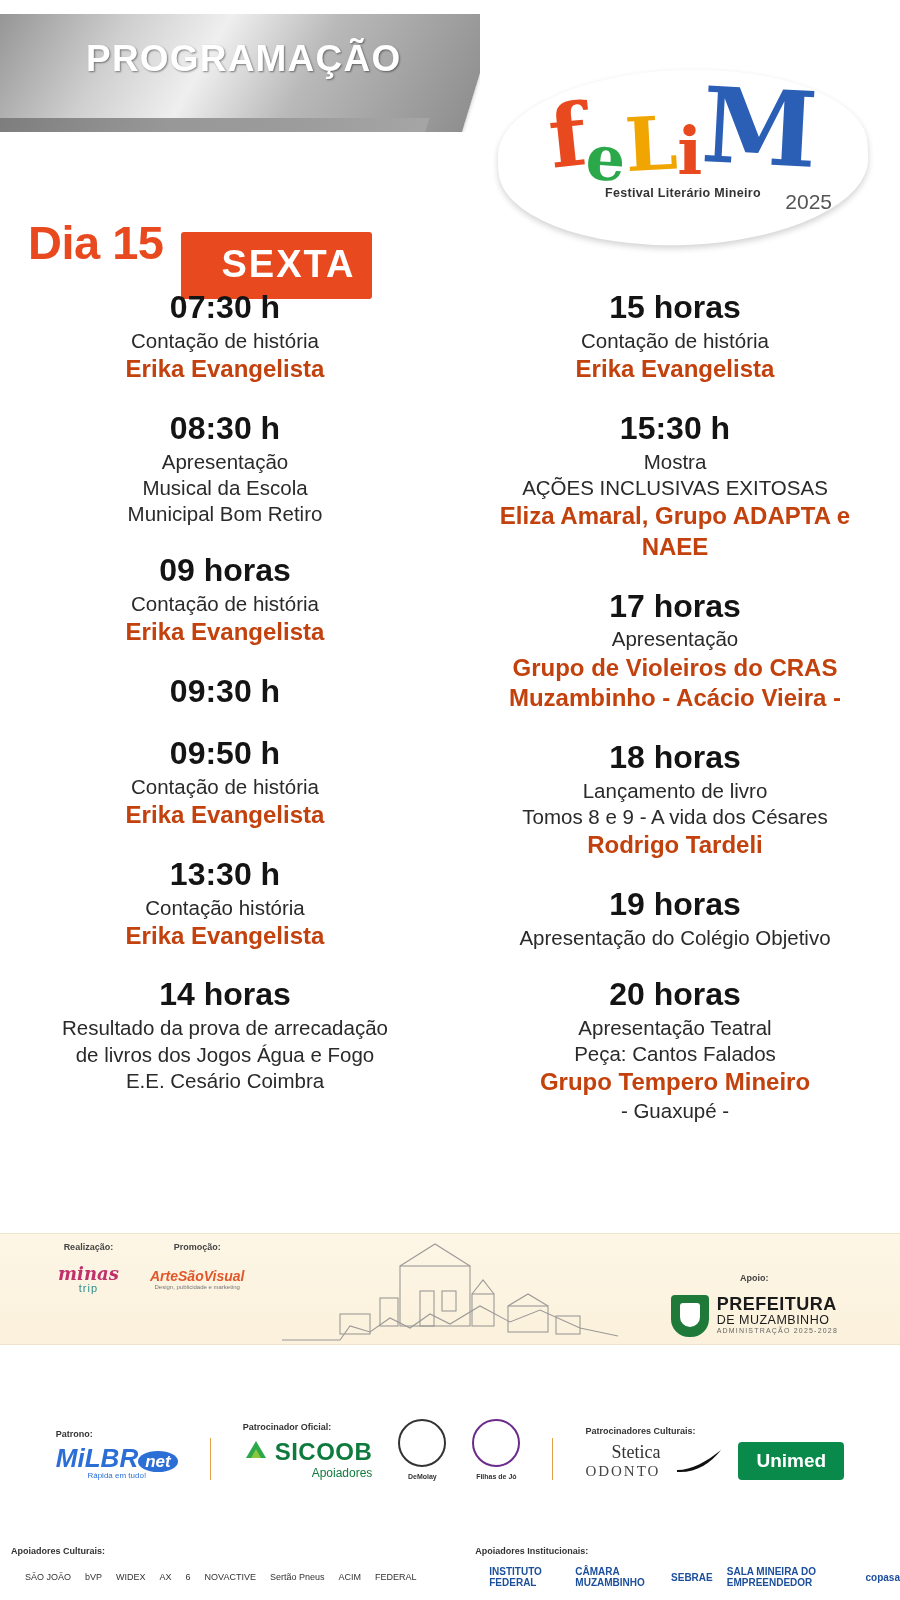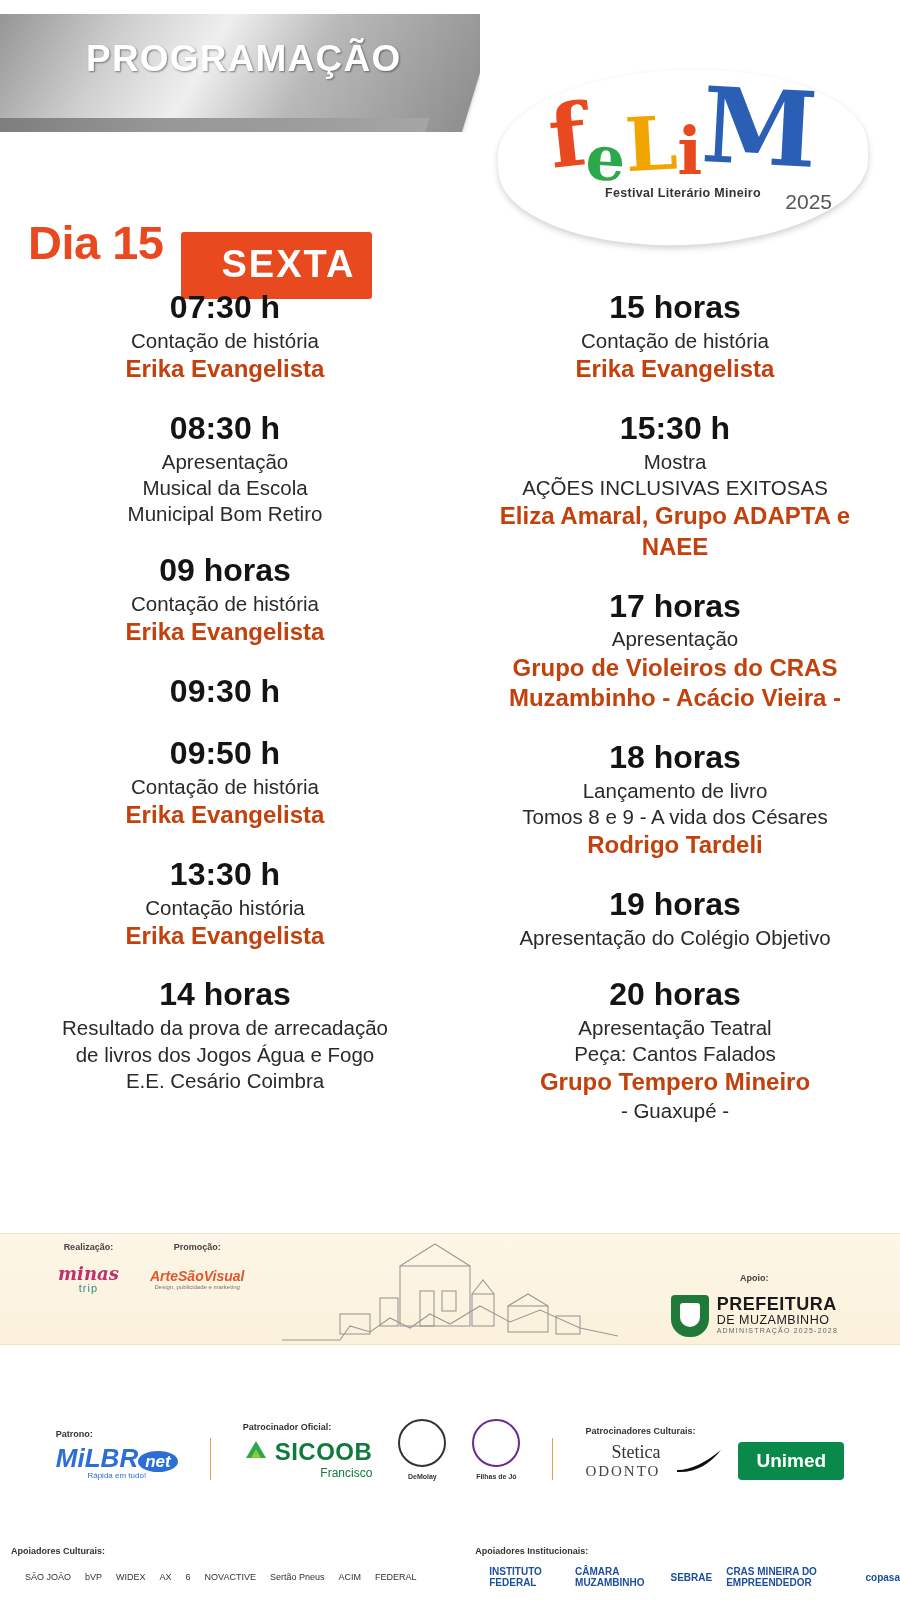--- a/index.html
+++ b/index.html
@@ -279,21 +279,21 @@
 
       <div class="sp-col">
         <div class="sp-cap">Patrocinador Oficial:</div>
         <div style="display:flex;align-items:flex-start;gap:6px;">
           <svg width="26" height="26" viewBox="0 0 26 26">
             <path d="M3 20 L13 3 L23 20 Z" fill="#2aa84a"></path>
             <path d="M8 20 L13 11 L18 20 Z" fill="#8dc63f"></path>
           </svg>
           <div>
             <div class="sicoob">SICOOB</div>
-            <div class="sicoob-sub">Francisco</div>
+            <div class="sicoob-sub">Apoiadores</div>
           </div>
         </div>
       </div>
 
       <div class="sp-col">
         <div class="circ"></div>
         <div class="small-cap">DeMolay</div>
       </div>
       <div class="sp-col">
         <div class="circ p"></div>
@@ -333,20 +333,20 @@
             <div class="tinybox mini2">ACIM</div>
             <div class="tinybox mini2">FEDERAL</div>
           </div>
       </div>
       <div style="width:430px;">
         <div class="sp-cap">Apoiadores Institucionais:</div>
         <div class="sp-row2" id="institutional-row">
             <div class="tinybox mini">INSTITUTO FEDERAL</div>
             <div class="tinybox mini">CÂMARA MUZAMBINHO</div>
             <div class="tinybox mini">SEBRAE</div>
-            <div class="tinybox mini">CRAS MINEIRA DO EMPREENDEDOR</div>
+            <div class="tinybox mini">SALA MINEIRA DO EMPREENDEDOR</div>
             <div class="tinybox mini">copasa</div>
           </div>
       </div>
     </div>
   </div>
 
 </div>
 
 </body></html>

